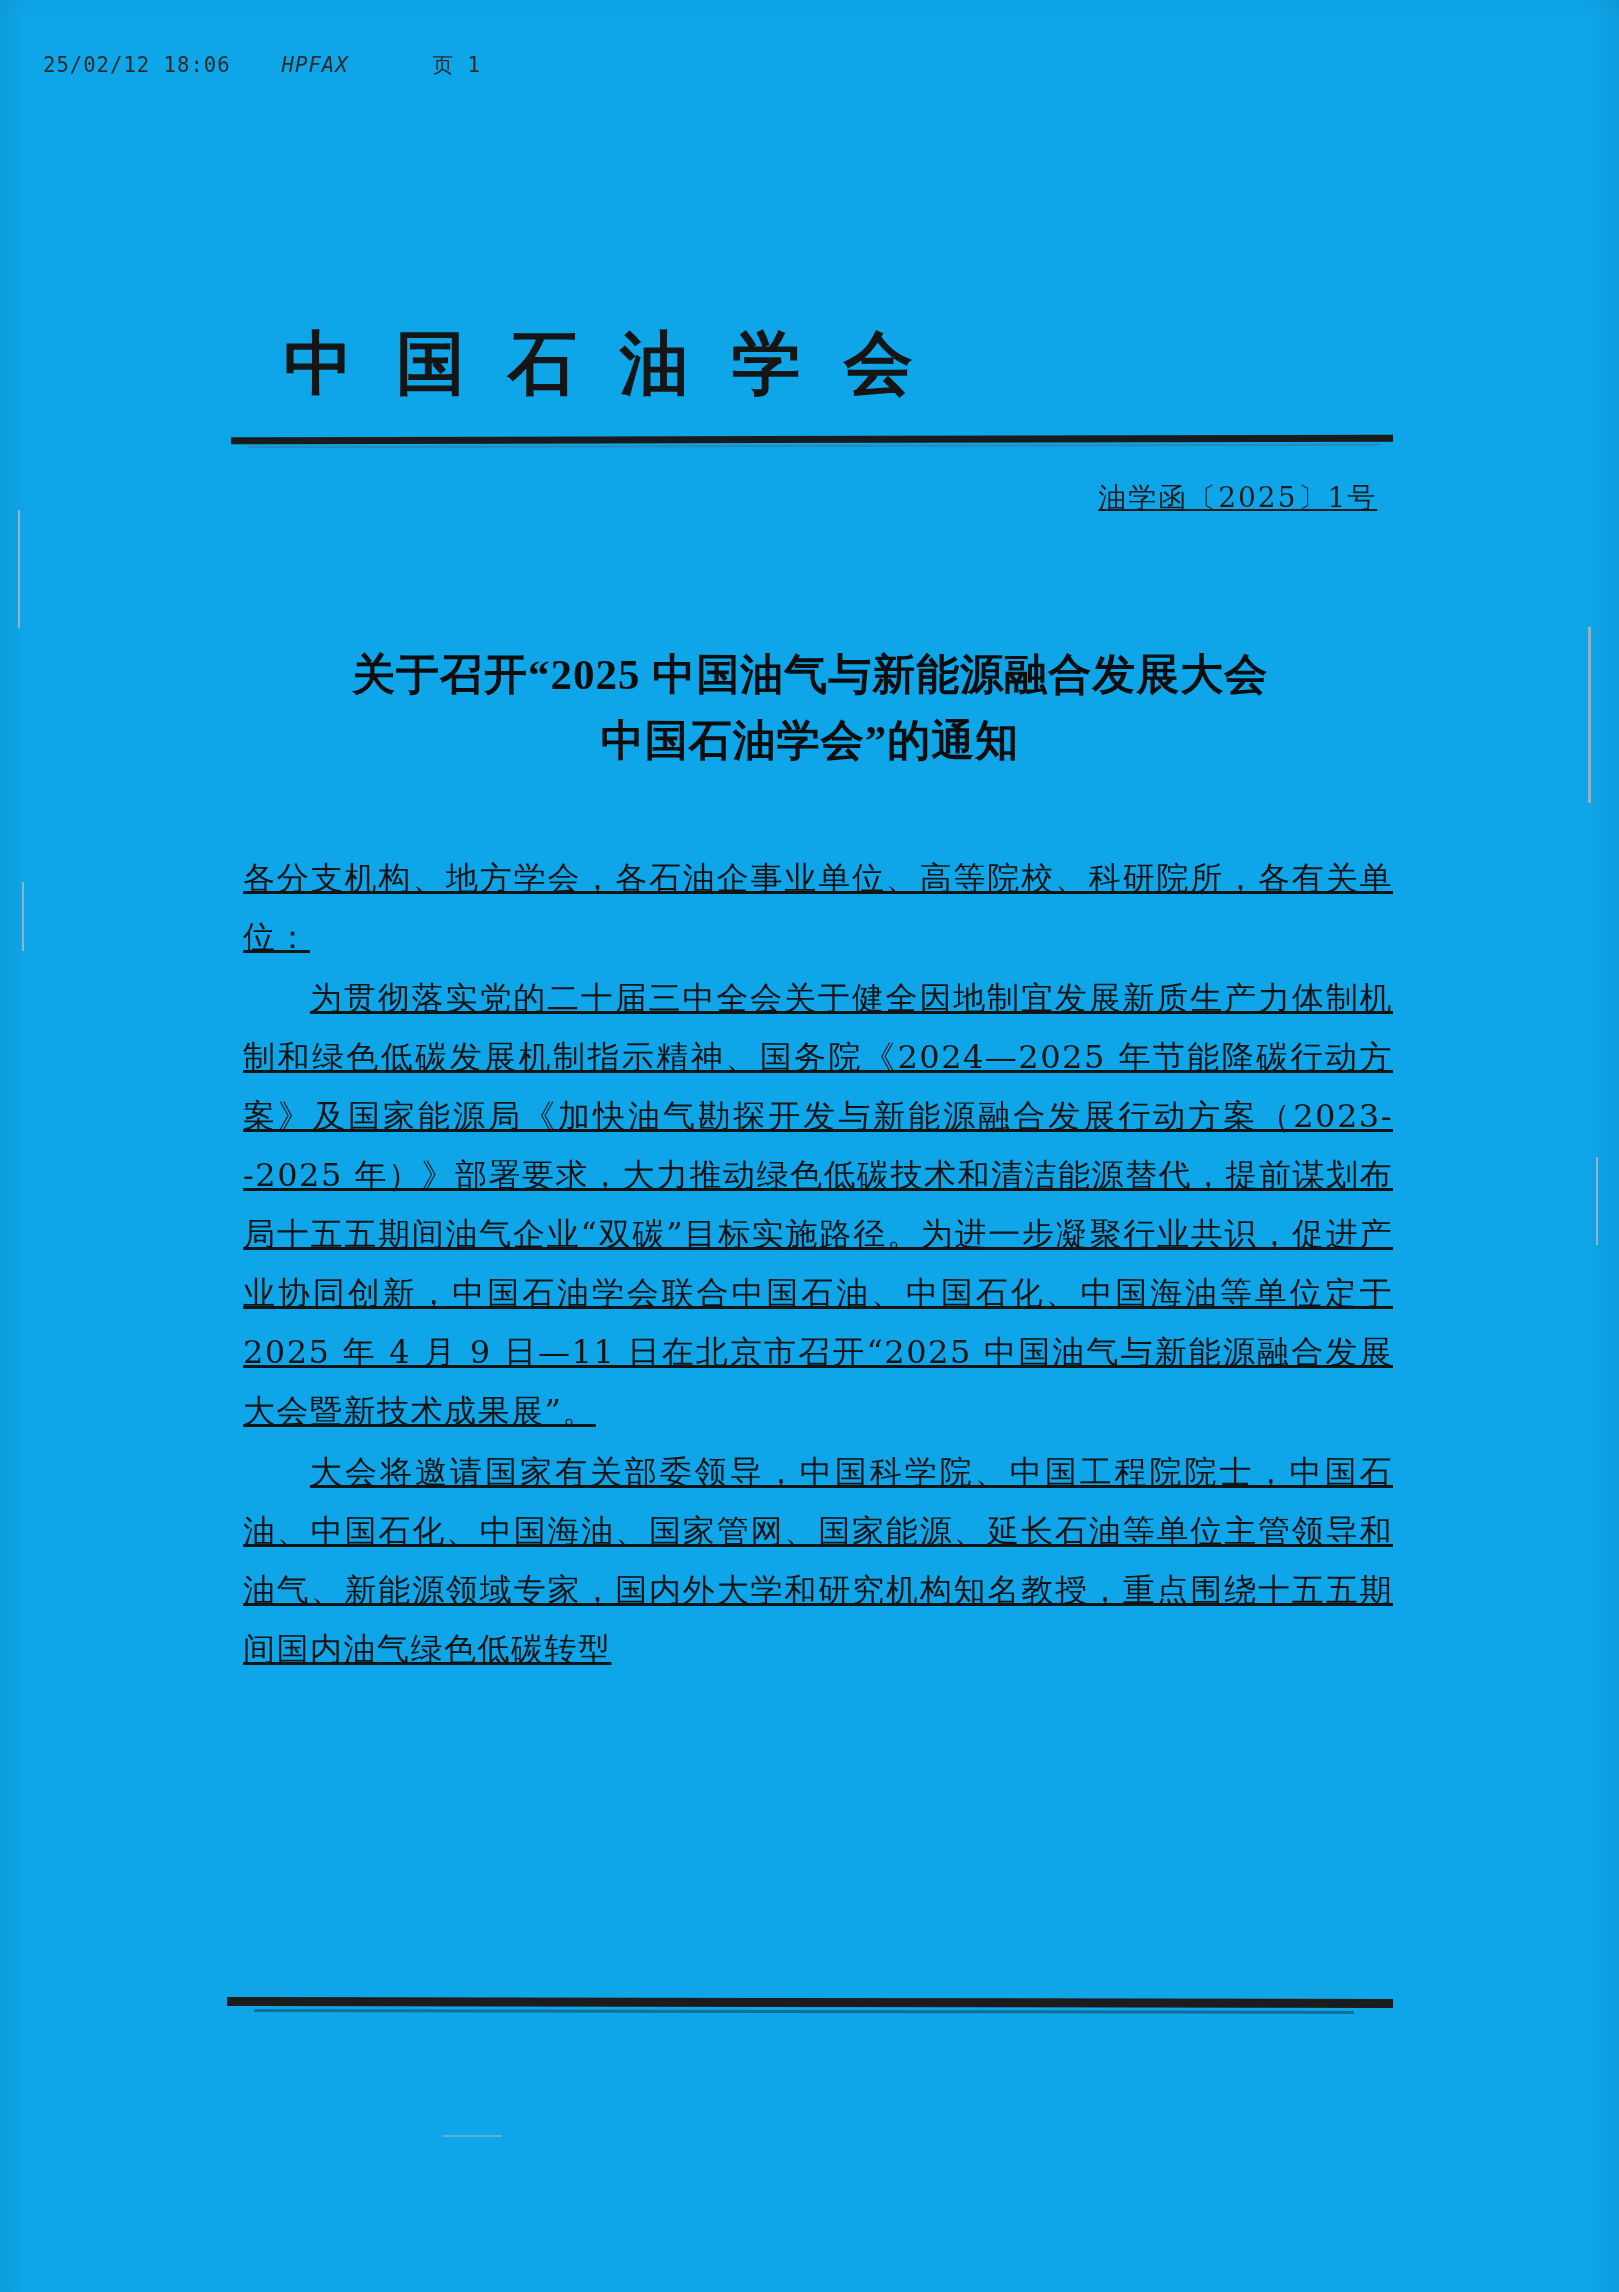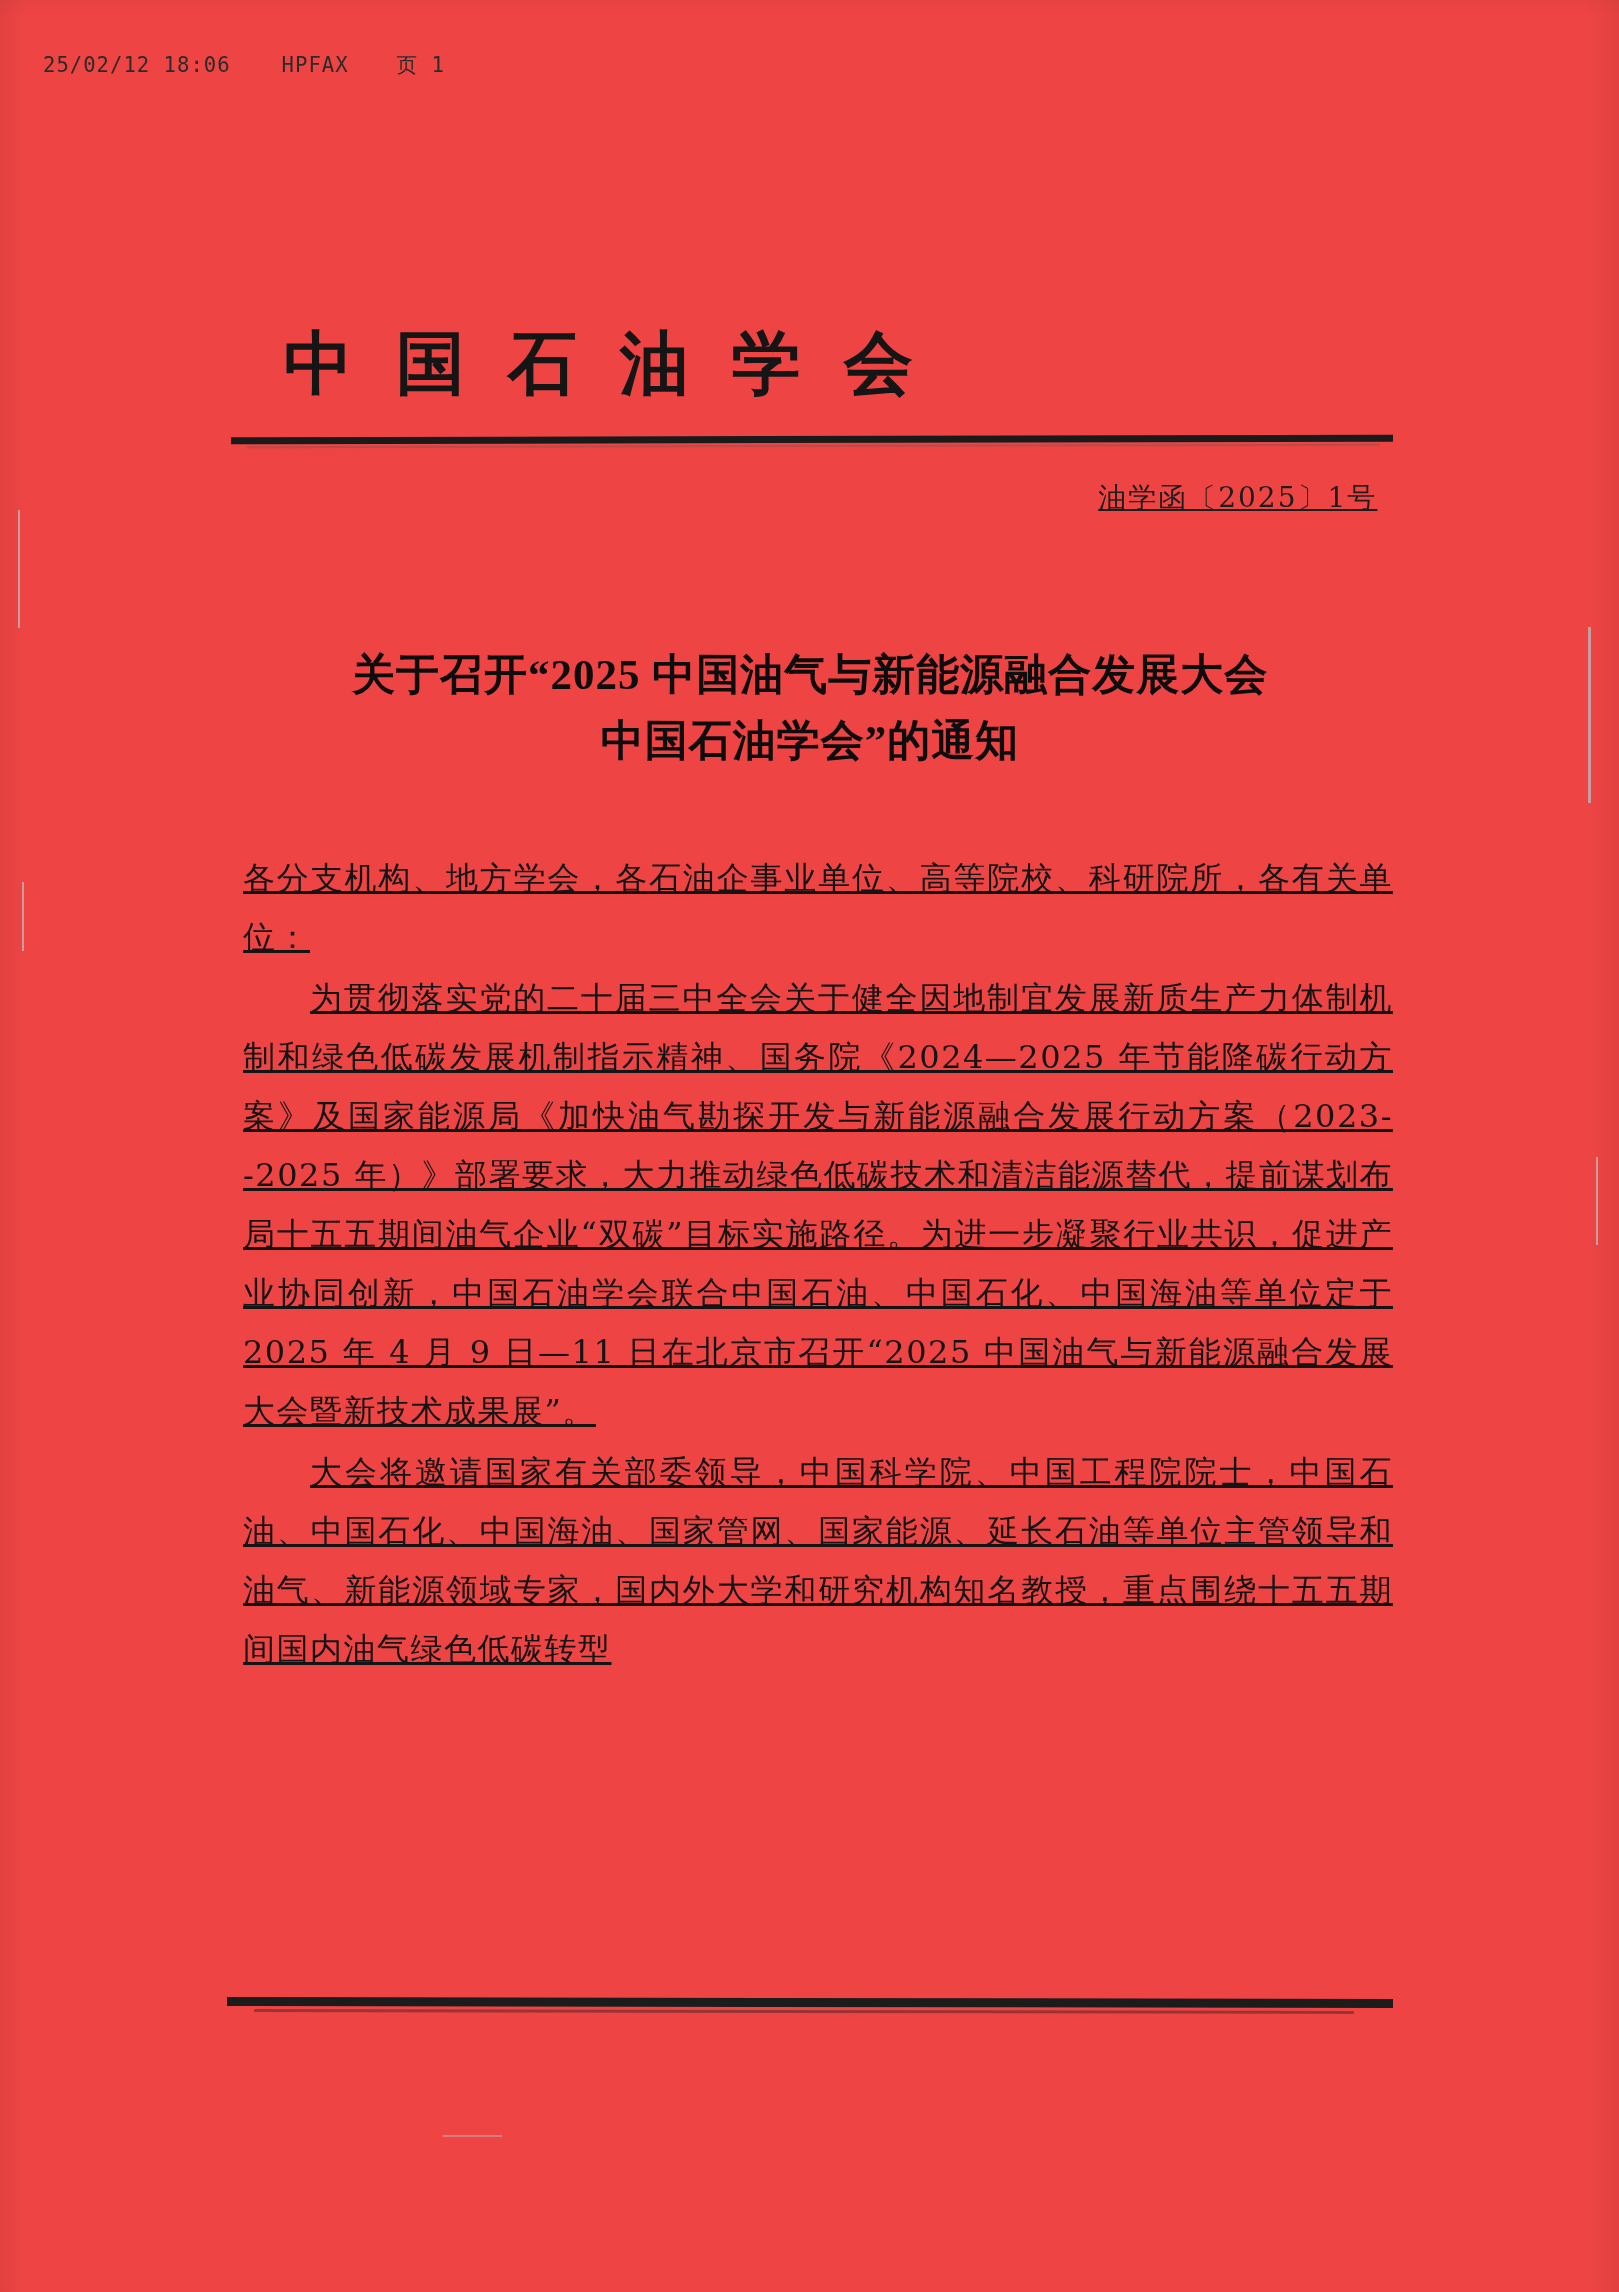--- a/index.html
+++ b/index.html
@@ -14,21 +14,21 @@
     font-family: "DejaVu Sans", sans-serif;
     overflow: hidden;
   }
 
   
   #page {
     position: absolute;
     left: 0; top: 0;
     width: 1619px;
     height: 2293px;
-    background: #ef4444;
+    background: #0ea5e9;
   }
 
   
   #page::before {
     content: "";
     position: absolute;
     inset: 0;
     background:
       linear-gradient(to right, rgba(0,0,0,0.055) 0px, rgba(0,0,0,0.0) 25.5px),
       linear-gradient(to left, rgba(0,0,0,0.05) 0px, rgba(0,0,0,0.0) 33px),
@@ -43,21 +43,21 @@
     left: 43px;
     right: 43px;
     display: flex;
     align-items: center;
     font-family: "DejaVu Sans Mono", monospace;
     font-size: 20.6px;
     letter-spacing: 1px;
     color: #2b2b2b;
   }
   #fax-header .fh-date { margin-right: 51px; }
-  #fax-header .fh-src  { margin-right: 48px; }
+  #fax-header .fh-src  { margin-right: 84px; font-style: italic; }
   #fax-header .fh-page { }
 
   
   #letter {
     position: absolute;
     left: 227px;
     top: 323px;
     width: 1166px;
   }
 

